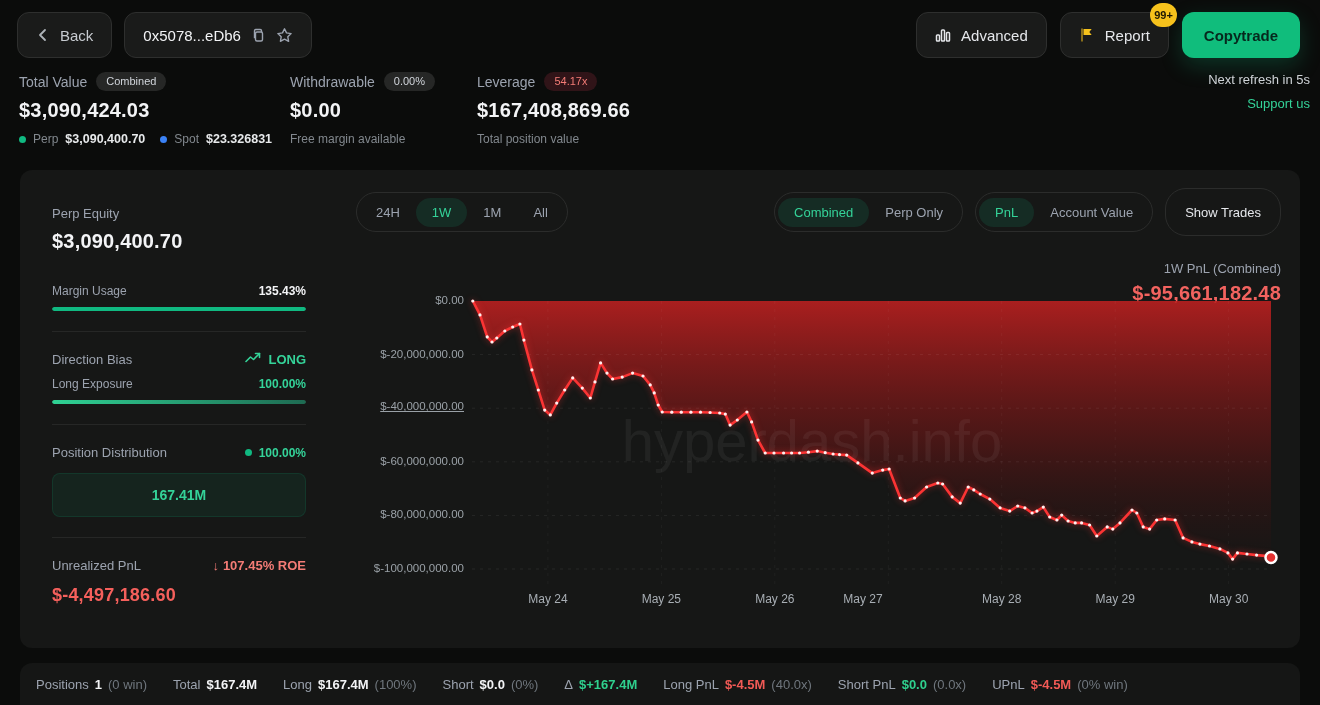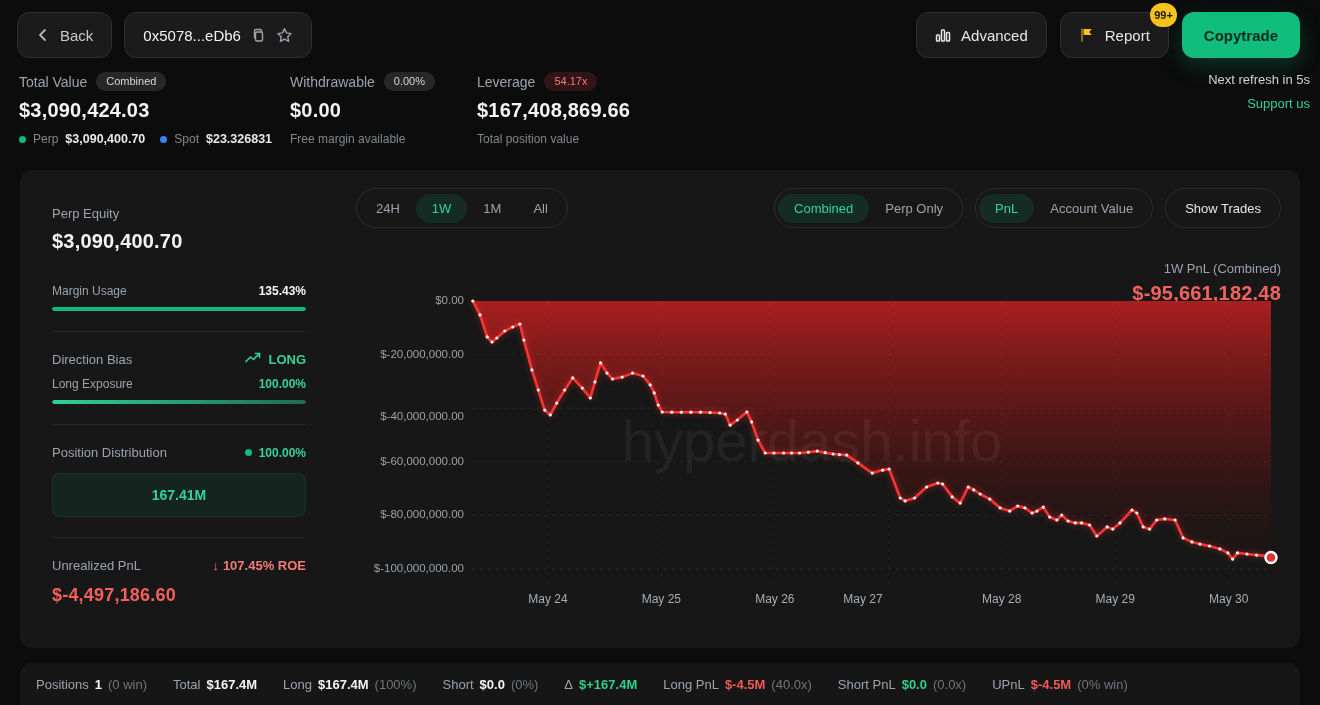--- a/index.html
+++ b/index.html
@@ -88,21 +88,21 @@
     padding:3px; height:40px;
   }
   .tab {
     padding:7px 16px; border-radius:17px; font-size:13px; color:#9ca3af;
     cursor:pointer; white-space:nowrap;
   }
   .tab.active { background:rgba(16,185,129,.13); color:#34d399; }
   .grp-push { margin-left:auto; }
   .grp-gap { margin-left:12px; }
   .show-trades {
-    margin-left:12px; height:40px; display:flex; align-items:center;
+    margin-left:12px; height:48px; display:flex; align-items:center;
     border:1px solid #2b2c2b; border-radius:21px; padding:0 19px;
     font-size:13px; color:#e5e7eb; cursor:pointer; white-space:nowrap;
   }
   .pnl-head { position:absolute; right:0; top:73px; text-align:right; }
   .pnl-title { font-size:13px; color:#9ca3af; }
   .pnl-value { margin-top:6px; font-size:20px; font-weight:bold; color:#f2635f; letter-spacing:.2px; }
   
   .plot { position:absolute; left:116px; top:113px; width:799px; height:310px; }
   .plot svg { position:absolute; left:0; top:0; overflow:visible; }
   .y-tick {
@@ -432,21 +432,21 @@
             <circle cx="775.0" cy="253.0" r="1.6" fill="#ffffff" opacity="0.92"></circle>
             <circle cx="784.6" cy="254.1" r="1.6" fill="#ffffff" opacity="0.92"></circle>
             <circle cx="795.8" cy="255.1" r="1.6" fill="#ffffff" opacity="0.92"></circle>
             <circle cx="799.0" cy="256.5" r="1.6" fill="#ffffff" opacity="0.92"></circle>
           </g>
           <circle cx="799" cy="256.476" r="5.5" fill="#e23131" stroke="#ffffff" stroke-width="2.5"></circle>
         </svg>
 
     <span class="y-tick" style="top: -7px;">$0.00</span>
         <span class="y-tick" style="top: 46.6px;">$-20,000,000.00</span>
-        <span class="y-tick" style="top: 109px;">$-40,000,000.00</span>
+        <span class="y-tick" style="top: 99px; text-decoration: underline;">$-40,000,000.00</span>
         <span class="y-tick" style="top: 153.8px; margin-left: 37px;">$-60,000,000.00</span>
         <span class="y-tick" style="top: 207.4px;">$-80,000,000.00</span>
         <span class="y-tick" style="top: 261px; margin-left: 44px;">$-100,000,000.00</span>
         <span class="x-tick" style="left: 75.905px;">May 24</span>
         <span class="x-tick" style="left: 189.363px;">May 25</span>
         <span class="x-tick" style="left: 302.821px;">May 26</span>
         <span class="x-tick" style="left: 391px;">May 27</span>
         <span class="x-tick" style="left: 529.737px;">May 28</span>
         <span class="x-tick" style="left: 643.195px;">May 29</span>
         <span class="x-tick" style="left: 756.653px;">May 30</span>

